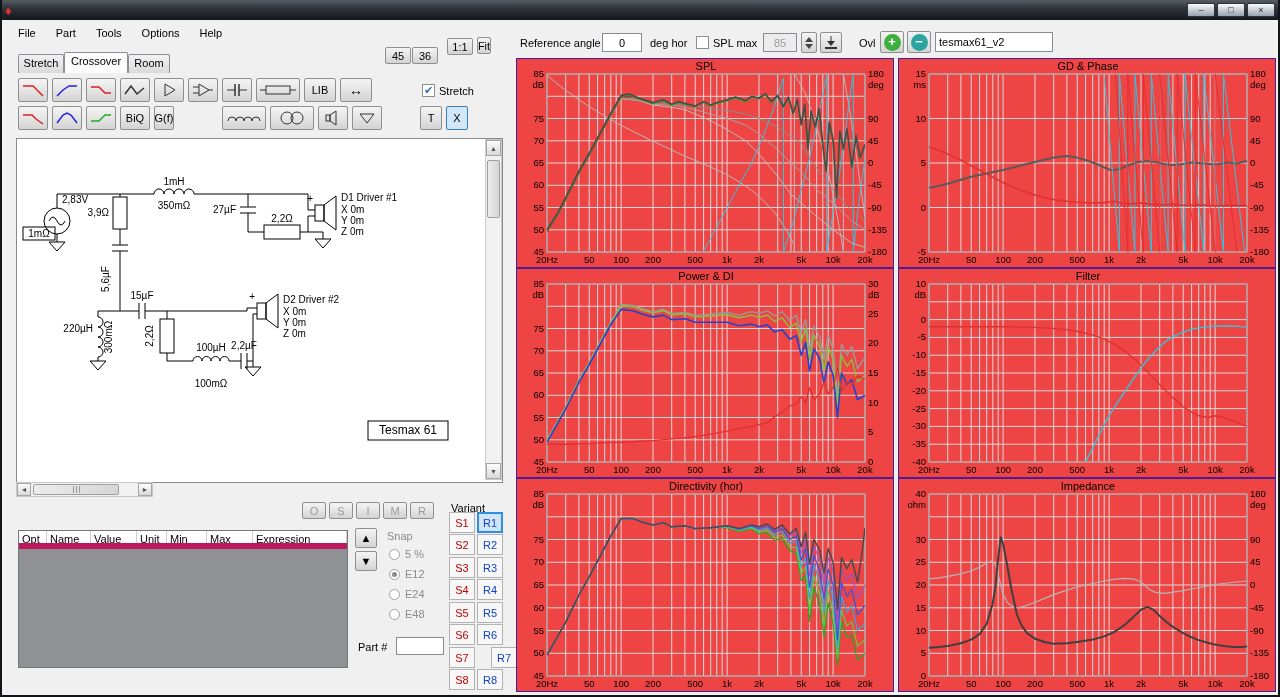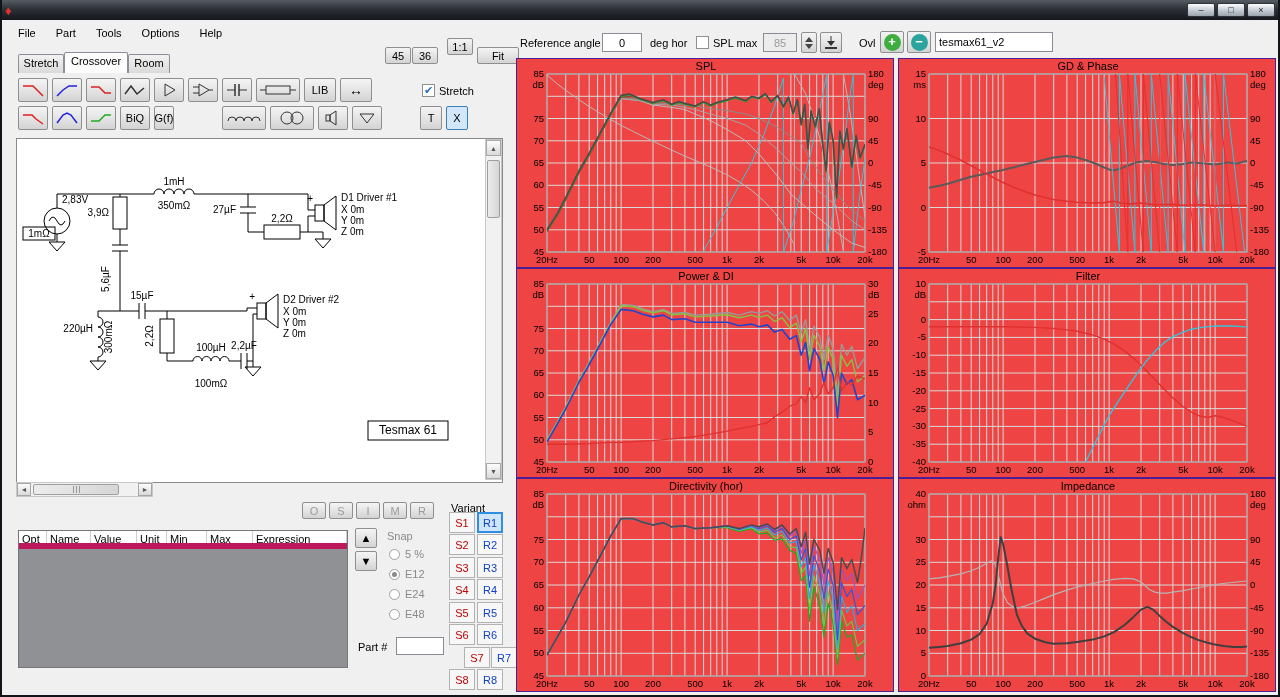--- a/index.html
+++ b/index.html
@@ -53,21 +53,21 @@
   <span class="menu-item">File</span>
   <span class="menu-item">Part</span>
   <span class="menu-item">Tools</span>
   <span class="menu-item">Options</span>
   <span class="menu-item">Help</span>
 </div>
 
 <div class="btn" style="left:383px;top:47px;width:26px;height:17px">45</div>
 <div class="btn" style="left:410px;top:47px;width:26px;height:17px">36</div>
 <div class="btn" style="left:445px;top:38px;width:26px;height:17px">1:1</div>
-<div class="btn" style="left:475px;top:47px;width:42px;height:17px">Fit</div>
+<div class="btn" style="left:475px;top:37px;width:14px;height:17px">Fit</div>
 
 <span class="lbl" style="left:518px;top:37px">Reference angle</span>
 <input class="field" style="left: 600px; top: 33px; width: 40px; height: 19px; text-align: center;" value="0">
 <span class="lbl" style="left:648px;top:37px">deg hor</span>
 <span class="check" style="left:694px;top:36px"></span>
 <span class="lbl" style="left:711px;top:37px">SPL max</span>
 <input class="field dis" style="left: 761px; top: 33px; width: 34px; height: 19px; text-align: center;" value="85">
 <div class="btn" style="left:799px;top:32px;width:16px;height:21px;flex-direction:column;gap:2px">
   <svg width="8" height="5" viewBox="0 0 8 5">
       <polygon points="4,0 8,5 0,5" fill="#444"></polygon>
@@ -336,21 +336,21 @@
 <div class="vbtn s" style="left:447px;top:534px">S2</div>
 <div class="vbtn r" style="left:475px;top:534px">R2</div>
 <div class="vbtn s" style="left:447px;top:557px">S3</div>
 <div class="vbtn r" style="left:475px;top:557px">R3</div>
 <div class="vbtn s" style="left:447px;top:579px">S4</div>
 <div class="vbtn r" style="left:475px;top:579px">R4</div>
 <div class="vbtn s" style="left:447px;top:602px">S5</div>
 <div class="vbtn r" style="left:475px;top:602px">R5</div>
 <div class="vbtn s" style="left:447px;top:624px">S6</div>
 <div class="vbtn r" style="left:475px;top:624px">R6</div>
-<div class="vbtn s" style="left:462px;top:647px">S7</div>
+<div class="vbtn s" style="left:447px;top:647px">S7</div>
 <div class="vbtn r" style="left:489px;top:647px">R7</div>
 <div class="vbtn s" style="left:447px;top:669px">S8</div>
 <div class="vbtn r" style="left:475px;top:669px">R8</div>
 
 <div class="chart" style="left:514px;top:58px;width:376px;height:208px"><svg id="chart-spl" width="376" height="208">
       <line x1="30.0" y1="15" x2="30.0" y2="193" stroke="#d9d9d9"></line>
       <line x1="48.7" y1="15" x2="48.7" y2="193" stroke="#d9d9d9"></line>
       <line x1="61.9" y1="15" x2="61.9" y2="193" stroke="#d9d9d9"></line>
       <line x1="72.2" y1="15" x2="72.2" y2="193" stroke="#d9d9d9"></line>
       <line x1="80.6" y1="15" x2="80.6" y2="193" stroke="#d9d9d9"></line>

